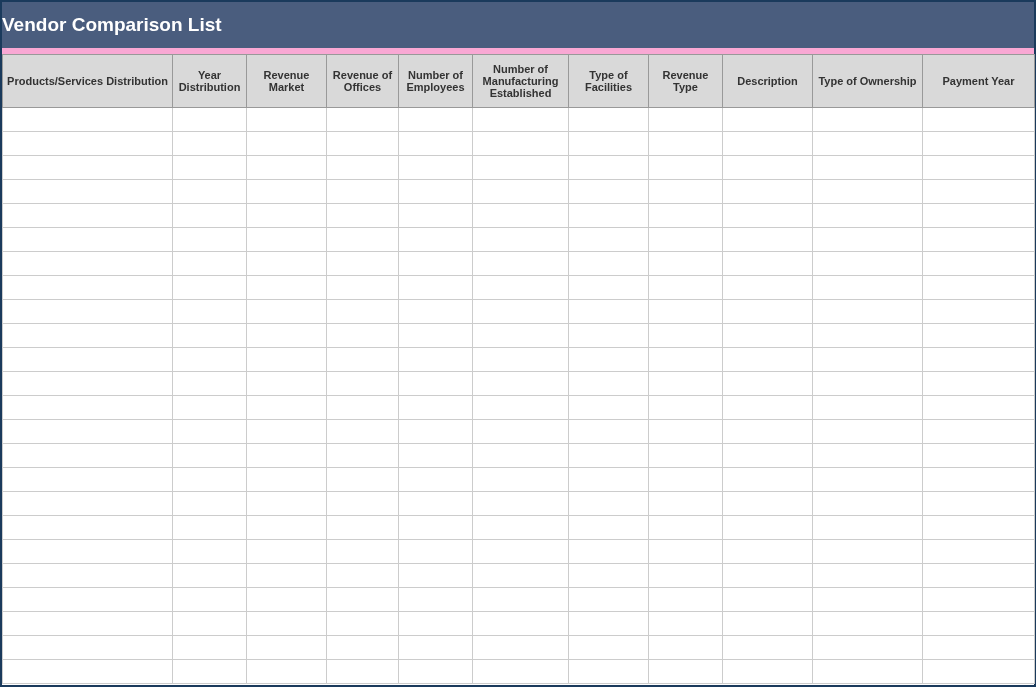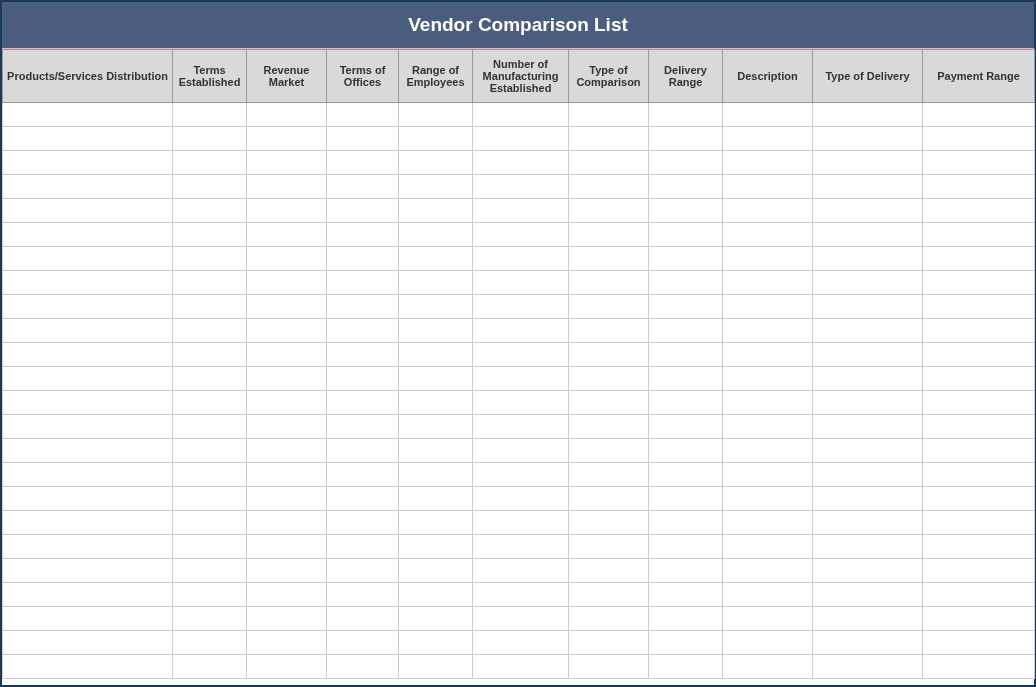--- a/index.html
+++ b/index.html
@@ -15,25 +15,25 @@
       overflow: hidden;
     }
     .container {
       width: 100%;
       height: 100%;
       border: 2px solid #1a3a5c;
     }
     .title-bar {
       background: #4a5d7e;
       color: #ffffff;
-      text-align: center;
+      text-align: left;
       padding: 12px 0;
       font-size: 19px;
       font-weight: bold;
-      border-bottom: 1px solid #f9a8d4;
+      border-bottom: 6px solid #f9a8d4;
     }
     .table-wrapper {
       width: 100%;
     }
     table {
       width: 100%;
       border-collapse: collapse;
       table-layout: fixed;
     }
     thead th {
@@ -80,30 +80,30 @@
         <col class="col-manufacturing">
         <col class="col-ownership">
         <col class="col-revenue">
         <col class="col-distribution">
         <col class="col-delivery">
         <col class="col-payment">
       </colgroup>
       <thead>
         <tr>
           <th>Products/Services Distribution</th>
-          <th>Terms Established</th>
+          <th>Year Distribution</th>
           <th>Revenue Market</th>
-          <th>Terms of Offices</th>
-          <th>Range of Employees</th>
+          <th>Revenue of Offices</th>
+          <th>Number of Employees</th>
           <th>Number of Manufacturing Established</th>
-          <th>Type of Comparison</th>
-          <th>Delivery Range</th>
+          <th>Type of Facilities</th>
+          <th>Revenue Type</th>
           <th>Description</th>
-          <th>Type of Delivery</th>
-          <th>Payment Range</th>
+          <th>Type of Ownership</th>
+          <th>Payment Year</th>
         </tr>
       </thead>
       <tbody id="table-body">
       <tr>
             <td></td>
             <td></td>
             <td></td>
             <td></td>
             <td></td>
             <td></td>

